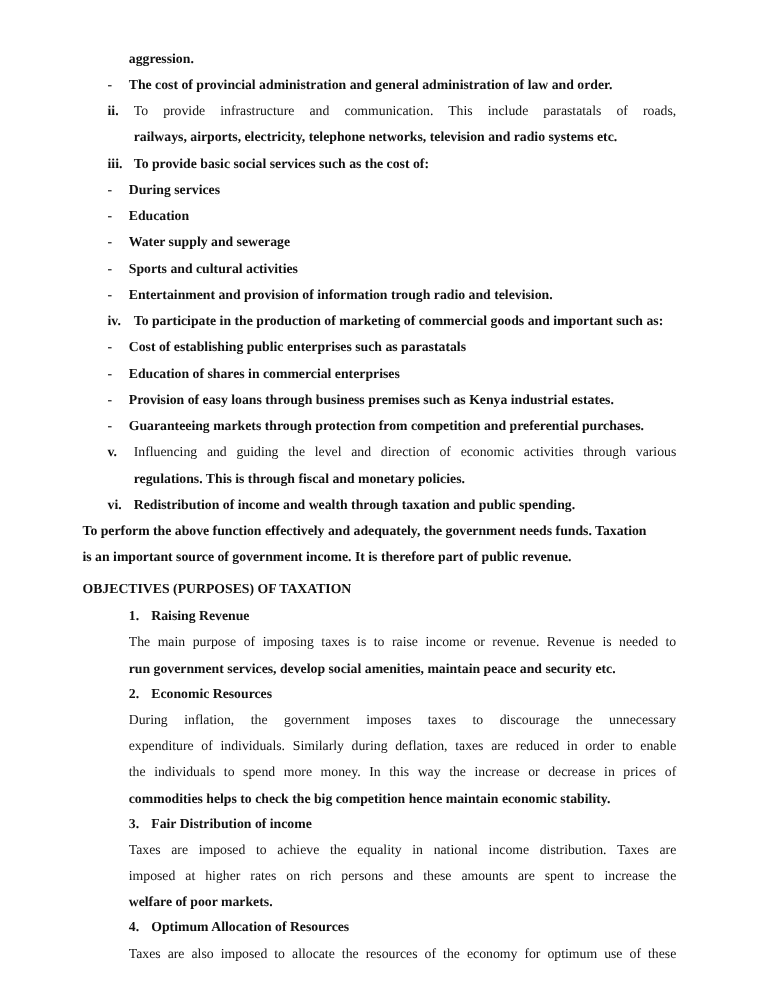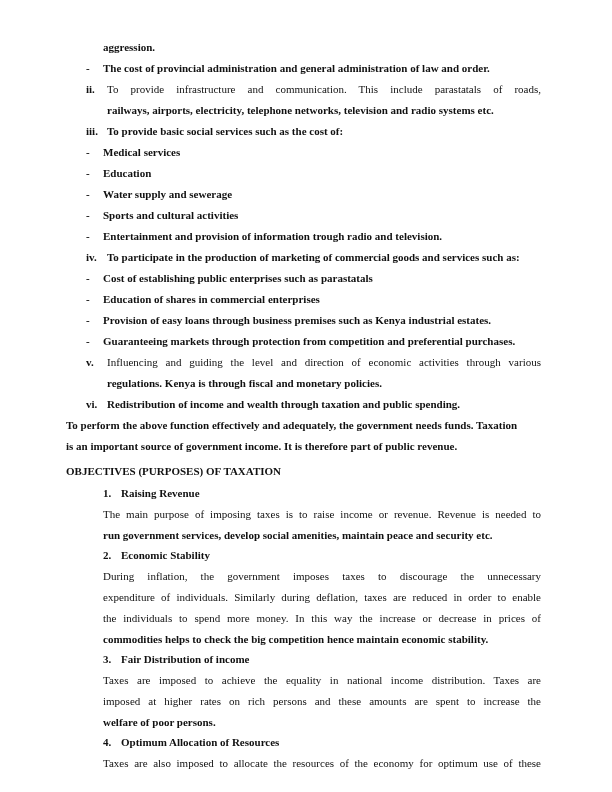--- a/index.html
+++ b/index.html
@@ -19,68 +19,68 @@
   <div class="line" style="left:103px;top:61px">The cost of provincial administration and general administration of law and order.</div>
 
   <div class="line" style="left:86px;top:82px">ii.</div>
   <div class="just" style="left:107px;top:82px;width:434px">To provide infrastructure and communication. This include parastatals of roads,</div>
   <div class="line" style="left:107px;top:103px">railways, airports, electricity, telephone networks, television and radio systems etc.</div>
 
   <div class="line" style="left:86px;top:124px">iii.</div>
   <div class="line" style="left:107px;top:124px">To provide basic social services such as the cost of:</div>
 
   <div class="line" style="left:86px;top:145px">-</div>
-  <div class="line" style="left:103px;top:145px">Medical services</div>
+  <div class="line" style="left:103px;top:145px">During services</div>
   <div class="line" style="left:86px;top:166px">-</div>
   <div class="line" style="left:103px;top:166px">Education</div>
   <div class="line" style="left:86px;top:187px">-</div>
   <div class="line" style="left:103px;top:187px">Water supply and sewerage</div>
   <div class="line" style="left:86px;top:208px">-</div>
   <div class="line" style="left:103px;top:208px">Sports and cultural activities</div>
   <div class="line" style="left:86px;top:229px">-</div>
   <div class="line" style="left:103px;top:229px">Entertainment and provision of information trough radio and television.</div>
 
   <div class="line" style="left:86px;top:250px">iv.</div>
-  <div class="line" style="left:107px;top:250px">To participate in the production of marketing of commercial goods and services such as:</div>
+  <div class="line" style="left:107px;top:250px">To participate in the production of marketing of commercial goods and important such as:</div>
 
   <div class="line" style="left:86px;top:271px">-</div>
   <div class="line" style="left:103px;top:271px">Cost of establishing public enterprises such as parastatals</div>
   <div class="line" style="left:86px;top:292px">-</div>
   <div class="line" style="left:103px;top:292px">Education of shares in commercial enterprises</div>
   <div class="line" style="left:86px;top:313px">-</div>
   <div class="line" style="left:103px;top:313px">Provision of easy loans through business premises such as Kenya industrial estates.</div>
   <div class="line" style="left:86px;top:334px">-</div>
   <div class="line" style="left:103px;top:334px">Guaranteeing markets through protection from competition and preferential purchases.</div>
 
   <div class="line" style="left:86px;top:355px">v.</div>
   <div class="just" style="left:107px;top:355px;width:434px">Influencing and guiding the level and direction of economic activities through various</div>
-  <div class="line" style="left:107px;top:376px">regulations. Kenya is through fiscal and monetary policies.</div>
+  <div class="line" style="left:107px;top:376px">regulations. This is through fiscal and monetary policies.</div>
 
   <div class="line" style="left:86px;top:397px">vi.</div>
   <div class="line" style="left:107px;top:397px">Redistribution of income and wealth through taxation and public spending.</div>
 
   <div class="line" style="left:66px;top:418px">To perform the above function effectively and adequately, the government needs funds. Taxation</div>
   <div class="line" style="left:66px;top:439px">is an important source of government income. It is therefore part of public revenue.</div>
 
   <div class="line bold" style="left:66px;top:464px">OBJECTIVES (PURPOSES) OF TAXATION</div>
 
   <div class="line bold" style="left:103px;top:486px">1.</div>
   <div class="line bold" style="left:121px;top:486px">Raising Revenue</div>
   <div class="just" style="left:103px;top:507px;width:438px">The main purpose of imposing taxes is to raise income or revenue. Revenue is needed to</div>
   <div class="line" style="left:103px;top:528px">run government services, develop social amenities, maintain peace and security etc.</div>
 
   <div class="line bold" style="left:103px;top:548px">2.</div>
-  <div class="line bold" style="left:121px;top:548px">Economic Stability</div>
+  <div class="line bold" style="left:121px;top:548px">Economic Resources</div>
   <div class="just" style="left:103px;top:569px;width:438px">During inflation, the government imposes taxes to discourage the unnecessary</div>
   <div class="just" style="left:103px;top:590px;width:438px">expenditure of individuals. Similarly during deflation, taxes are reduced in order to enable</div>
   <div class="just" style="left:103px;top:611px;width:438px">the individuals to spend more money. In this way the increase or decrease in prices of</div>
   <div class="line" style="left:103px;top:632px">commodities helps to check the big competition hence maintain economic stability.</div>
 
   <div class="line bold" style="left:103px;top:652px">3.</div>
   <div class="line bold" style="left:121px;top:652px">Fair Distribution of income</div>
   <div class="just" style="left:103px;top:673px;width:438px">Taxes are imposed to achieve the equality in national income distribution. Taxes are</div>
   <div class="just" style="left:103px;top:694px;width:438px">imposed at higher rates on rich persons and these amounts are spent to increase the</div>
-  <div class="line" style="left:103px;top:715px">welfare of poor persons.</div>
+  <div class="line" style="left:103px;top:715px">welfare of poor markets.</div>
 
   <div class="line bold" style="left:103px;top:735px">4.</div>
   <div class="line bold" style="left:121px;top:735px">Optimum Allocation of Resources</div>
   <div class="just" style="left:103px;top:756px;width:438px">Taxes are also imposed to allocate the resources of the economy for optimum use of these</div>
 </div>
 
 </body></html>

